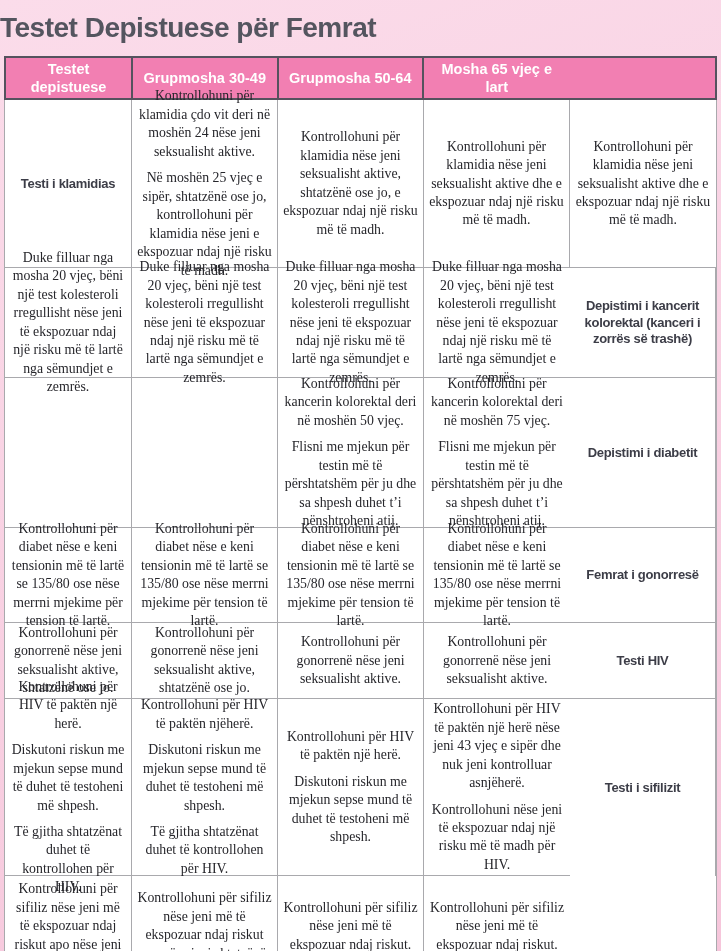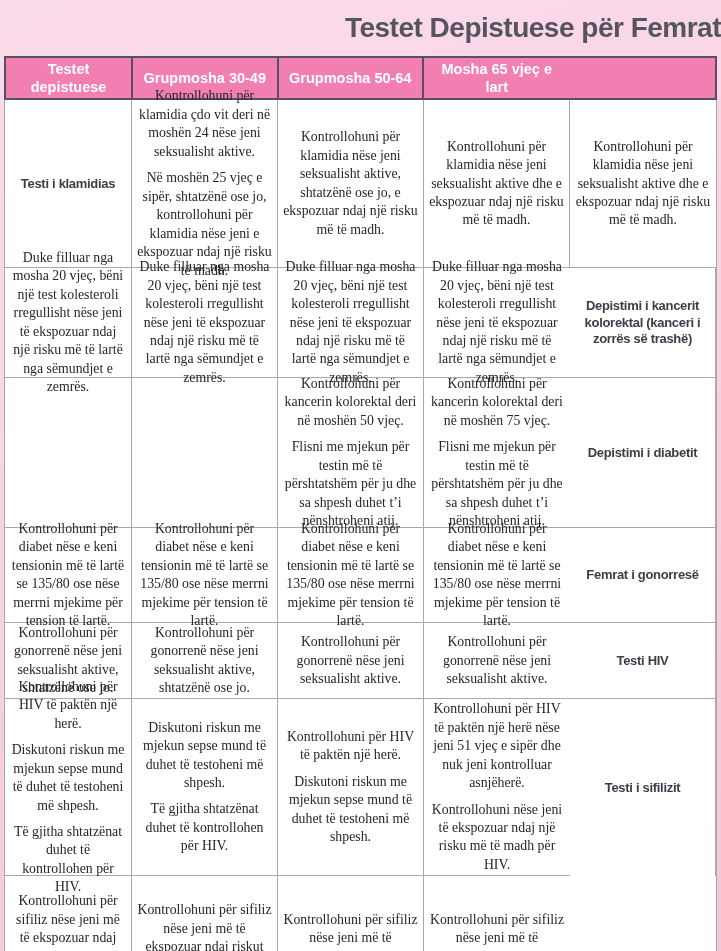--- a/index.html
+++ b/index.html
@@ -15,21 +15,21 @@
   }
   *{box-sizing:border-box;margin:0;padding:0;}
   html,body{width:721px;}
   body{
     font-family:"Liberation Sans",sans-serif;
     background:linear-gradient(160deg,var(--banner-pink-light) 0%,var(--banner-pink) 100%);
     width:721px;height:951px;overflow:hidden;
   }
   .page{width:721px;height:951px;display:flex;flex-direction:column;}
   .banner{
-    height:56px;flex:0 0 56px;display:flex;align-items:center;justify-content:flex-end;
+    height:56px;flex:0 0 56px;display:flex;align-items:center;justify-content:flex-start;
   }
   .page-title{
     color:var(--title-text);font-size:28px;font-weight:bold;letter-spacing:-0.5px;
   }
   .table-wrap{
     margin:0 4px 4px 4px;flex:1;display:flex;flex-direction:column;
     background:#ffffff;border-bottom:1px solid var(--border-bottom);
   }
   .header-row{
     flex:0 0 42px;display:grid;grid-template-columns:127px repeat(4,1fr);
@@ -48,21 +48,21 @@
     grid-template-columns:127px repeat(4,1fr);
     grid-template-rows:168px 110px 150px 95px 76px 177px auto;
     border-left:1px solid var(--border-light);
     border-right:1px solid var(--border-light);
   }
   .cell{
     display:flex;flex-direction:column;align-items:center;justify-content:center;
     text-align:center;
     border-right:1px solid var(--border-light);
     border-bottom:1px solid var(--border-light);
-    padding:16px 5px;
+    padding:4px 5px;
   }
   .cell.last-col{border-right:none;}
   .cell.last-row{border-bottom:none;}
   .label-cell span{
     font-weight:bold;color:var(--label-text);font-size:13px;line-height:1.25;
     letter-spacing:-0.3px;
   }
   .body-cell p{
     font-family:"Liberation Serif",serif;
     color:var(--body-text);font-size:13.8px;line-height:1.34;
@@ -158,29 +158,30 @@
         </div>
         <div class="cell label-cell">
           <span>Testi HIV</span>
         </div>
         <div class="cell body-cell">
           <p>Kontrollohuni për HIV të paktën një herë.</p>
           <p>Diskutoni riskun me mjekun sepse mund të duhet të testoheni më shpesh.</p>
           <p>Të gjitha shtatzënat duhet të kontrollohen për HIV.</p>
         </div>
         <div class="cell body-cell">
+          <p>Kontrollohuni për HIV të paktën njëherë.</p>
           <p>Diskutoni riskun me mjekun sepse mund të duhet të testoheni më shpesh.</p>
           <p>Të gjitha shtatzënat duhet të kontrollohen për HIV.</p>
         </div>
         <div class="cell body-cell">
           <p>Kontrollohuni për HIV të paktën një herë.</p>
           <p>Diskutoni riskun me mjekun sepse mund të duhet të testoheni më shpesh.</p>
         </div>
         <div class="cell body-cell last-col">
-          <p>Kontrollohuni për HIV të paktën një herë nëse jeni 51 vjeç e sipër dhe nuk jeni kontrolluar asnjëherë.</p>
+          <p>Kontrollohuni për HIV të paktën një herë nëse jeni 43 vjeç e sipër dhe nuk jeni kontrolluar asnjëherë.</p>
           <p>Kontrollohuni nëse jeni të ekspozuar ndaj një risku më të madh për HIV.</p>
         </div>
         <div class="cell label-cell last-row">
           <span>Testi i sifilizit</span>
         </div>
         <div class="cell body-cell last-row">
           <p>Kontrollohuni për sifiliz nëse jeni më të ekspozuar ndaj riskut apo nëse jeni shtatzënë.</p>
         </div>
         <div class="cell body-cell last-row">
           <p>Kontrollohuni për sifiliz nëse jeni më të ekspozuar ndaj riskut apo nëse jeni shtatzënë.</p>

